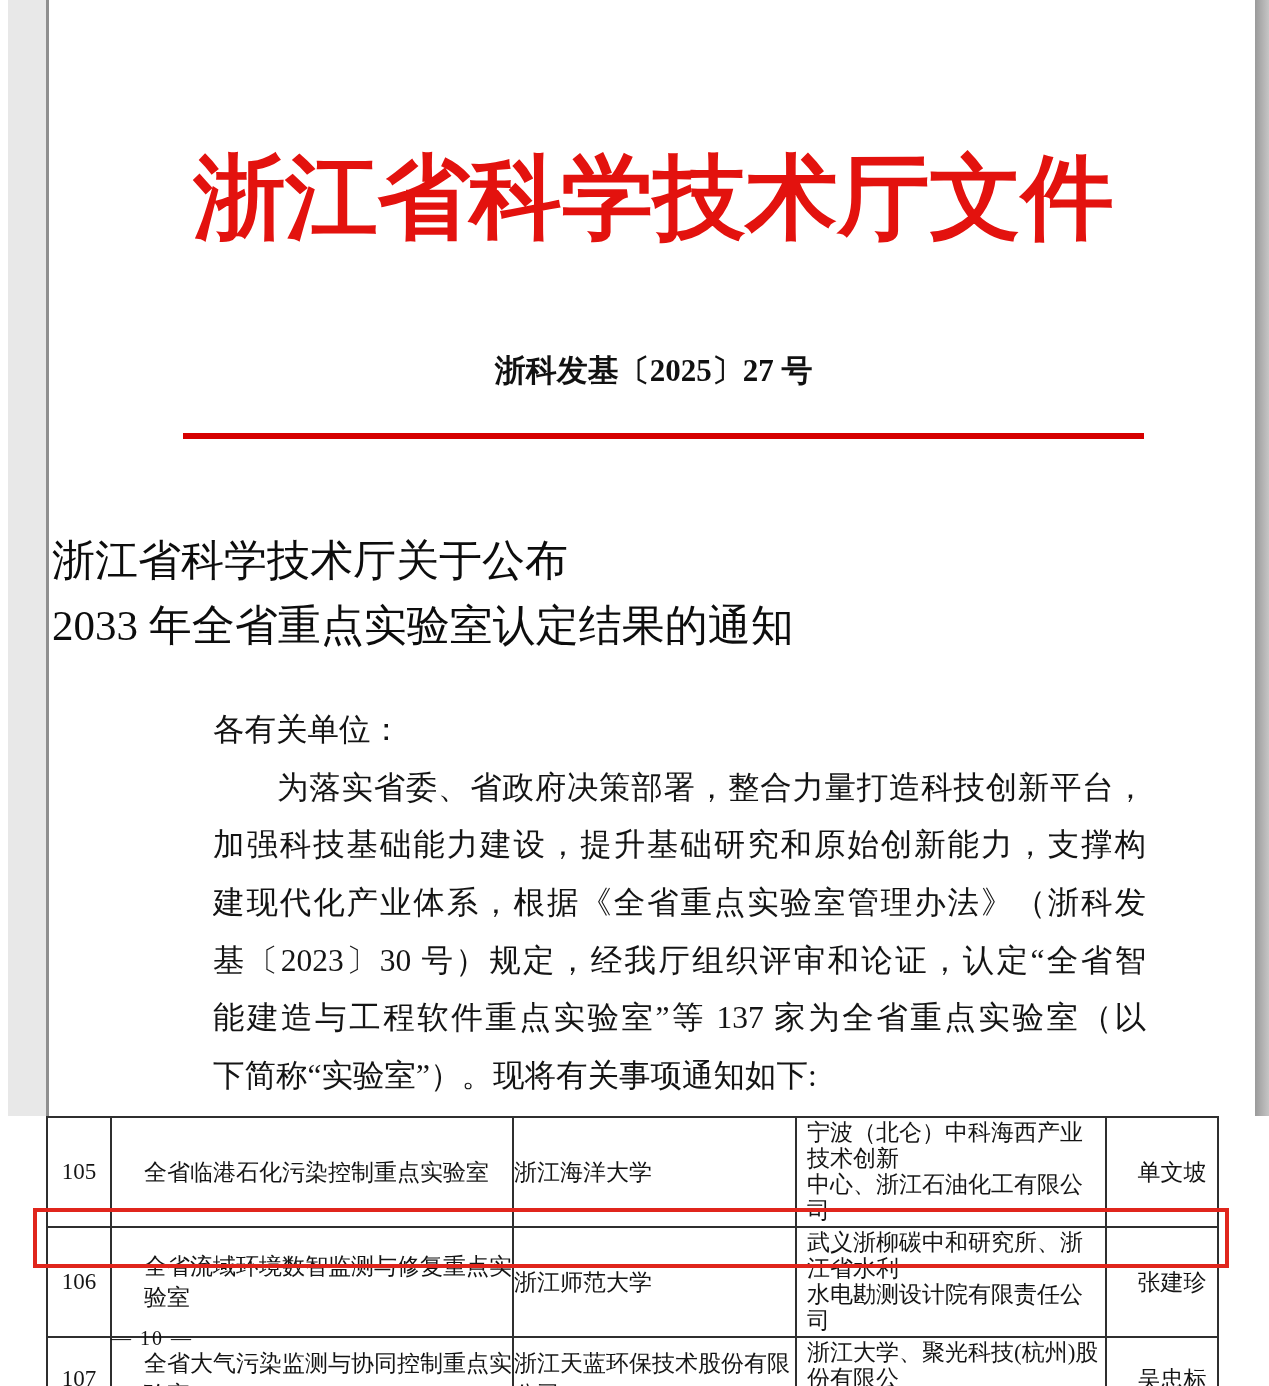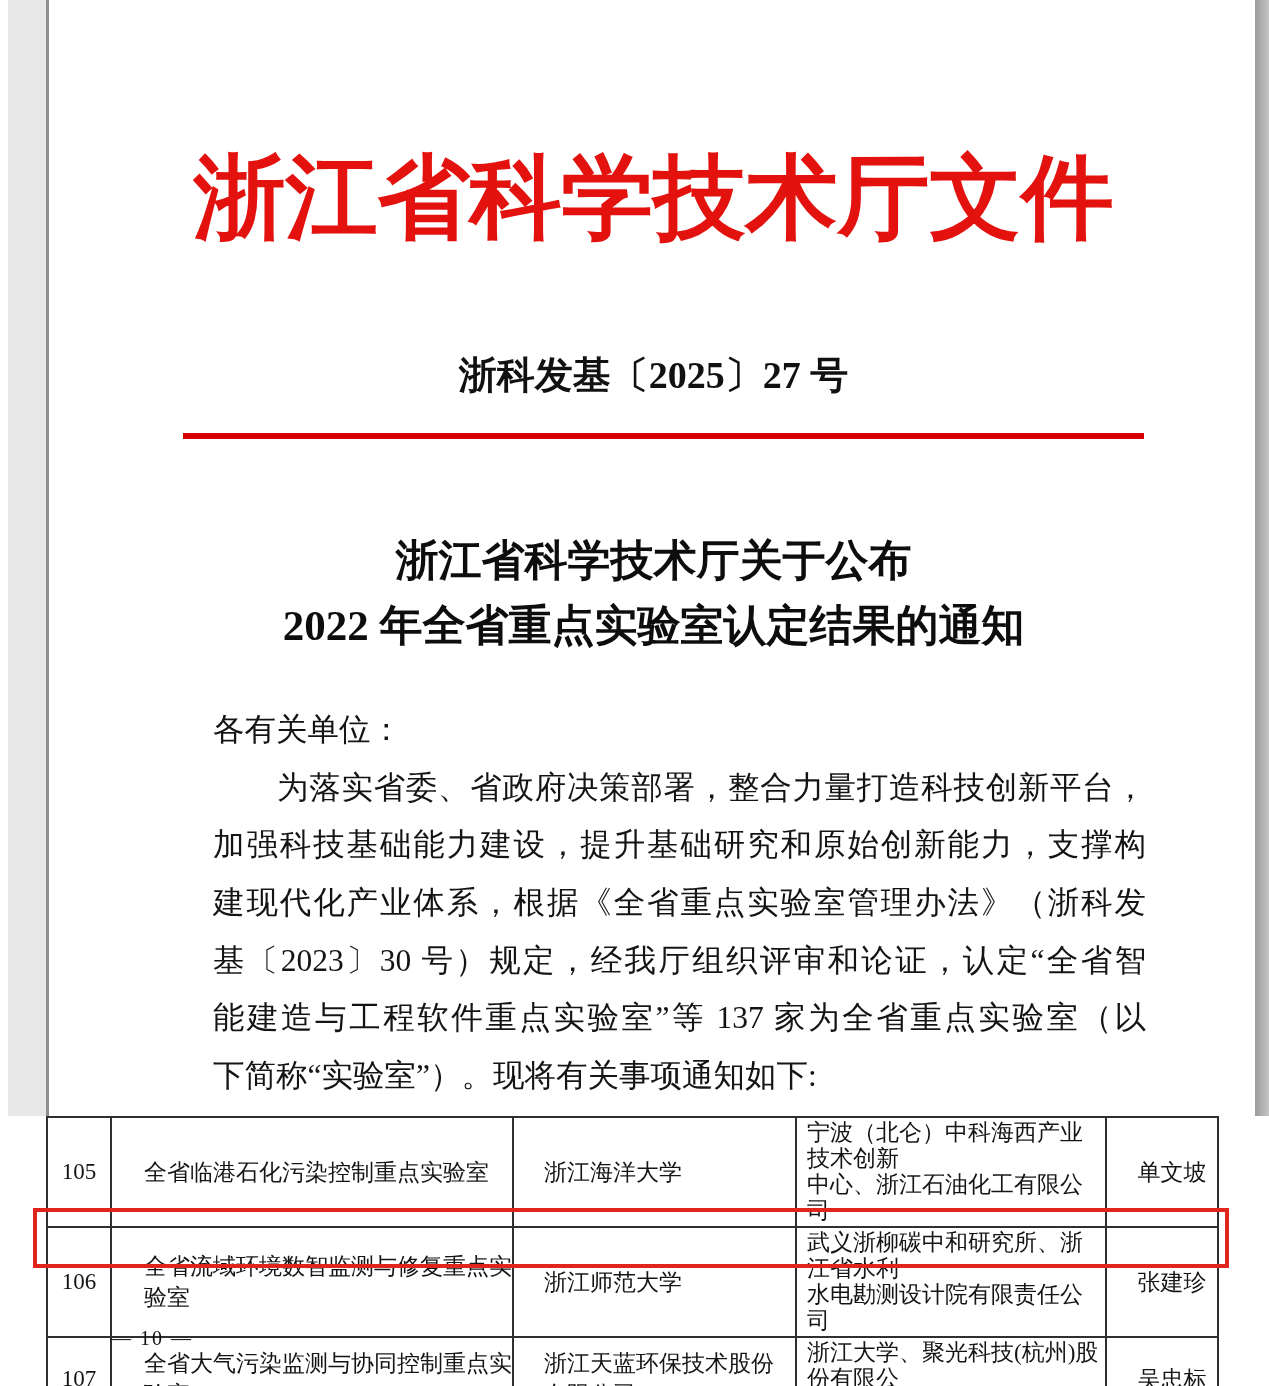--- a/index.html
+++ b/index.html
@@ -14,27 +14,27 @@
   .edge-left { position:absolute; left:0; top:0; width:41px; height:1116px;
                background:#e8e8e8; border-right:3px solid #8f8f8f; }
   .edge-right { position:absolute; right:0; top:0; width:22px; height:1116px;
                 background:linear-gradient(to right,#9a9a9a,#dedede); }
 
   .letterhead { position:absolute; left:44px; top:146px; width:1203px; text-align:center;
                 font-size:92px; font-weight:bold; color:var(--letterhead-red,#e3120e);
                 line-height:1.15; white-space:nowrap; }
 
   .doc-number { position:absolute; left:44px; top:350px; width:1203px; text-align:center;
-                font-size:38px; font-weight:bold; color:#111; }
+                font-size:31px; font-weight:bold; color:#111; }
 
   .red-rule { position:absolute; left:175px; top:433px; width:961px; height:6px;
               background:var(--rule-red,#d60000); }
 
-  .notice-title { position:absolute; left:44px; top:528px; width:1203px; text-align:center;
-                  font-size:43px; font-weight:bold; line-height:65px; color:#0d0d0d; }
+  .notice-title { position:absolute; left:44px; top:528px; width:1203px; text-align:left;
+                  font-size:43px; font-weight:normal; line-height:65px; color:#0d0d0d; }
 
   .body-text { position:absolute; left:205px; top:701px; width:933px;
                font-size:31.5px; color:#141414; }
   .body-text .line { height:57.7px; line-height:57.7px; white-space:nowrap; }
   .body-text .line.just { white-space:normal; text-align:justify; text-align-last:justify;
                           overflow:hidden; }
   .body-text .line.indent { padding-left:64px; }
 
   
   .table-section { position:absolute; left:0; top:1116px; width:1269px; height:270px; background:#fff; }
@@ -42,21 +42,21 @@
   table.results { position:absolute; left:46px; top:0; width:1171px;
                   border-collapse:collapse; table-layout:fixed; color:#141414; }
   table.results td { border:2px solid #2f2f2f; vertical-align:middle;
                      font-size:23px; overflow:hidden; }
   table.results tr:nth-child(1) { height:51px; }
   table.results tr:nth-child(2) { height:47px; }
   table.results tr:nth-child(3) { height:53px; }
   table.results tr:nth-child(4) { height:50px; }
   td.no       { text-align:center; }
   td.lab      { padding-left:32px; }
-  td.institution { padding-left:30px; }
+  td.institution { padding-left:0; }
   td.partners { padding:2px 4px 2px 10px; font-size:21px; line-height:26px; white-space:pre-line; }
   td.director { text-align:center;padding-left:20px; }
 
   .highlight-box { position:absolute; left:33px; top:92px; width:1196px; height:60px;
                    border:4px solid var(--highlight-red,#e0251c); pointer-events:none; }
 
   .page-number { position:absolute; left:84px; top:1327px; font-size:20px; color:#111;
                  letter-spacing:2px;margin-left:27px; }
 </style>
 </head>
@@ -69,21 +69,21 @@
     <div class="edge-right"></div>
 
     <div class="letterhead">浙江省科学技术厅文件</div>
 
     <div class="doc-number">浙科发基〔2025〕27 号</div>
 
     <div class="red-rule"></div>
 
     <div class="notice-title">
       <div>浙江省科学技术厅关于公布</div>
-      <div>2022 年全省重点实验室认定结果的通知</div>
+      <div>2033 年全省重点实验室认定结果的通知</div>
     </div>
 
     <div class="body-text">
         <div class="line">各有关单位：</div>
         <div class="line just indent">为落实省委、省政府决策部署，整合力量打造科技创新平台，</div>
         <div class="line just">加强科技基础能力建设，提升基础研究和原始创新能力，支撑构</div>
         <div class="line just">建现代化产业体系，根据《全省重点实验室管理办法》（浙科发</div>
         <div class="line just">基〔2023〕30 号）规定，经我厅组织评审和论证，认定“全省智</div>
         <div class="line just">能建造与工程软件重点实验室”等 137 家为全省重点实验室（以</div>
         <div class="line">下简称“实验室”）。现将有关事项通知如下:</div>

